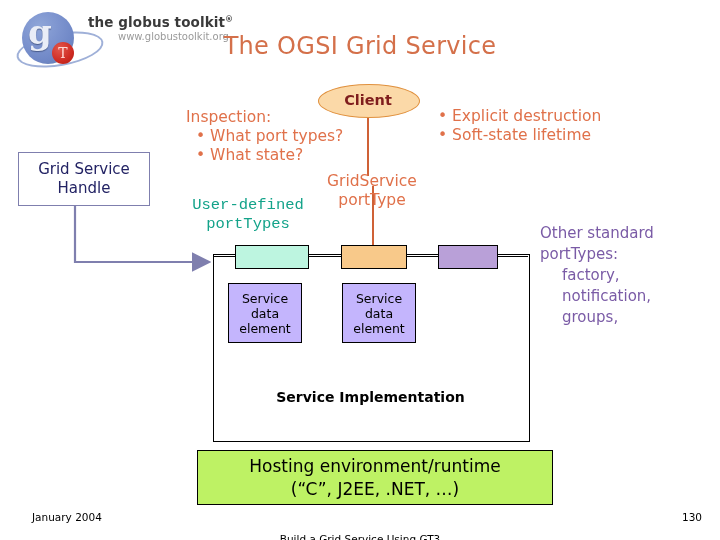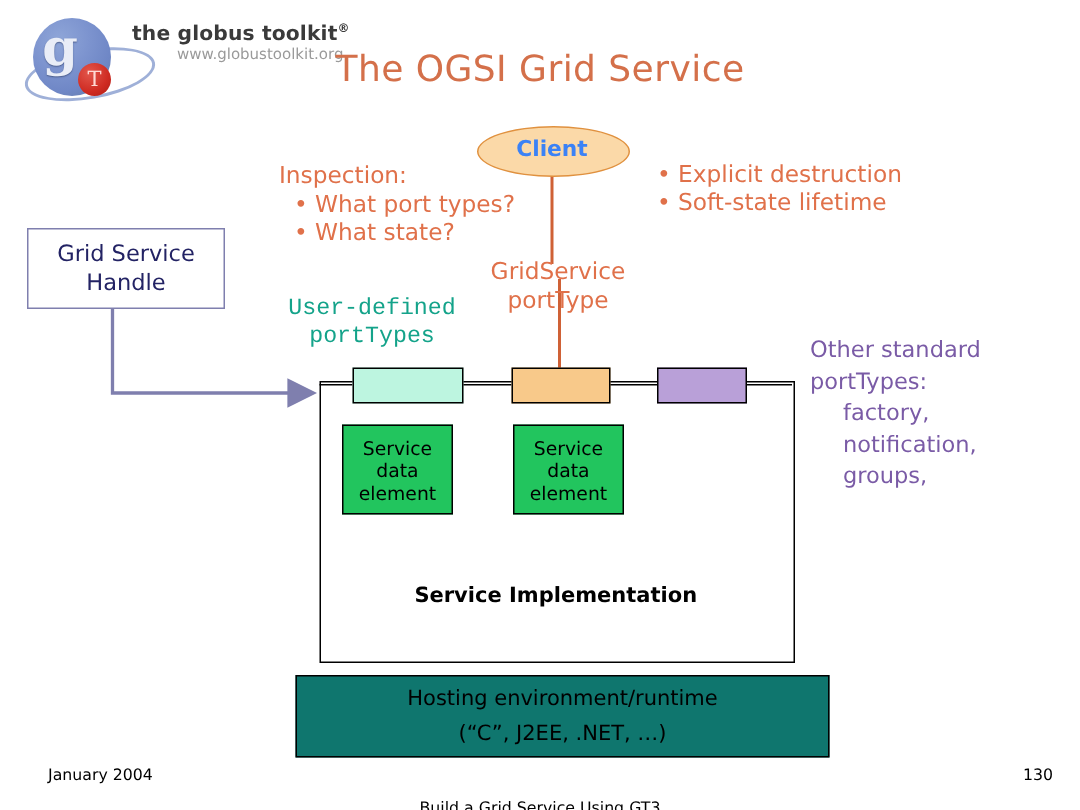--- a/index.html
+++ b/index.html
@@ -61,21 +61,21 @@
   .bullet-ind2{padding-left:20px;}
 
   
   #client-ellipse{
     left:318px;top:84px;width:100px;height:32px;
     border-radius:50%;background:#fbd9a8;border:1.5px solid #e0913f;
   }
   #client-label{
     left:318px;top:84px;width:100px;height:32px;
     display:flex;align-items:center;justify-content:center;
-    font-size:14.5px;font-weight:bold;color:#3b82f6;
+    font-size:14.5px;font-weight:bold;color:#7f1d1d;
   }
 
   
   #gsh-box{
     left:18px;top:152px;width:130px;height:52px;
     border:1.4px solid #7f7fae;background:#ffffff;
     display:flex;align-items:center;justify-content:center;text-align:center;
     font-size:15px;color:#232364;line-height:19px;
   }
 
@@ -105,37 +105,37 @@
   #pt-purple{left:438px;top:245px;width:58px;background:#b9a0d8;}
 
   .connector{background:#000;}
   
   #c1{left:213px;top:255.5px;width:22px;height:1.3px;}
   #c2{left:307px;top:255.5px;width:34px;height:1.3px;}
   #c3{left:405px;top:255.5px;width:33px;height:1.3px;}
   #c4{left:496px;top:255.5px;width:32px;height:1.3px;}
 
   .sde{
-    border:1.3px solid #000;background:#22c55e;
+    border:1.3px solid #000;background:#c4b5fd;
     display:flex;align-items:center;justify-content:center;text-align:center;
     font-size:12.5px;color:#000;line-height:15px;
   }
   #sde1{left:228px;top:283px;width:72px;height:58px;}
   #sde2{left:342px;top:283px;width:72px;height:58px;}
 
   #svc-impl{
     left:213px;top:389px;width:315px;text-align:center;
     font-size:14px;font-weight:bold;color:#000;
   }
 
   #hosting{
     left:197px;top:450px;width:354px;height:53px;
-    border:1.3px solid #000;background:#0f766e;
+    border:1.3px solid #000;background:#bef264;
     display:flex;align-items:center;justify-content:center;text-align:center;
-    font-size:14px;color:#000;line-height:23px;
+    font-size:17px;color:#000;line-height:23px;
   }
 
   
   .foot{font-size:10.5px;color:#000;}
   #foot-date{left:32px;top:511px;}
   #foot-center{left:0;top:511px;width:720px;text-align:center;margin-top:22px;}
   #foot-page{left:0;top:511px;width:702px;text-align:right;}
 
   
   #arrows{left:0;top:0;width:720px;height:540px;pointer-events:none;}

